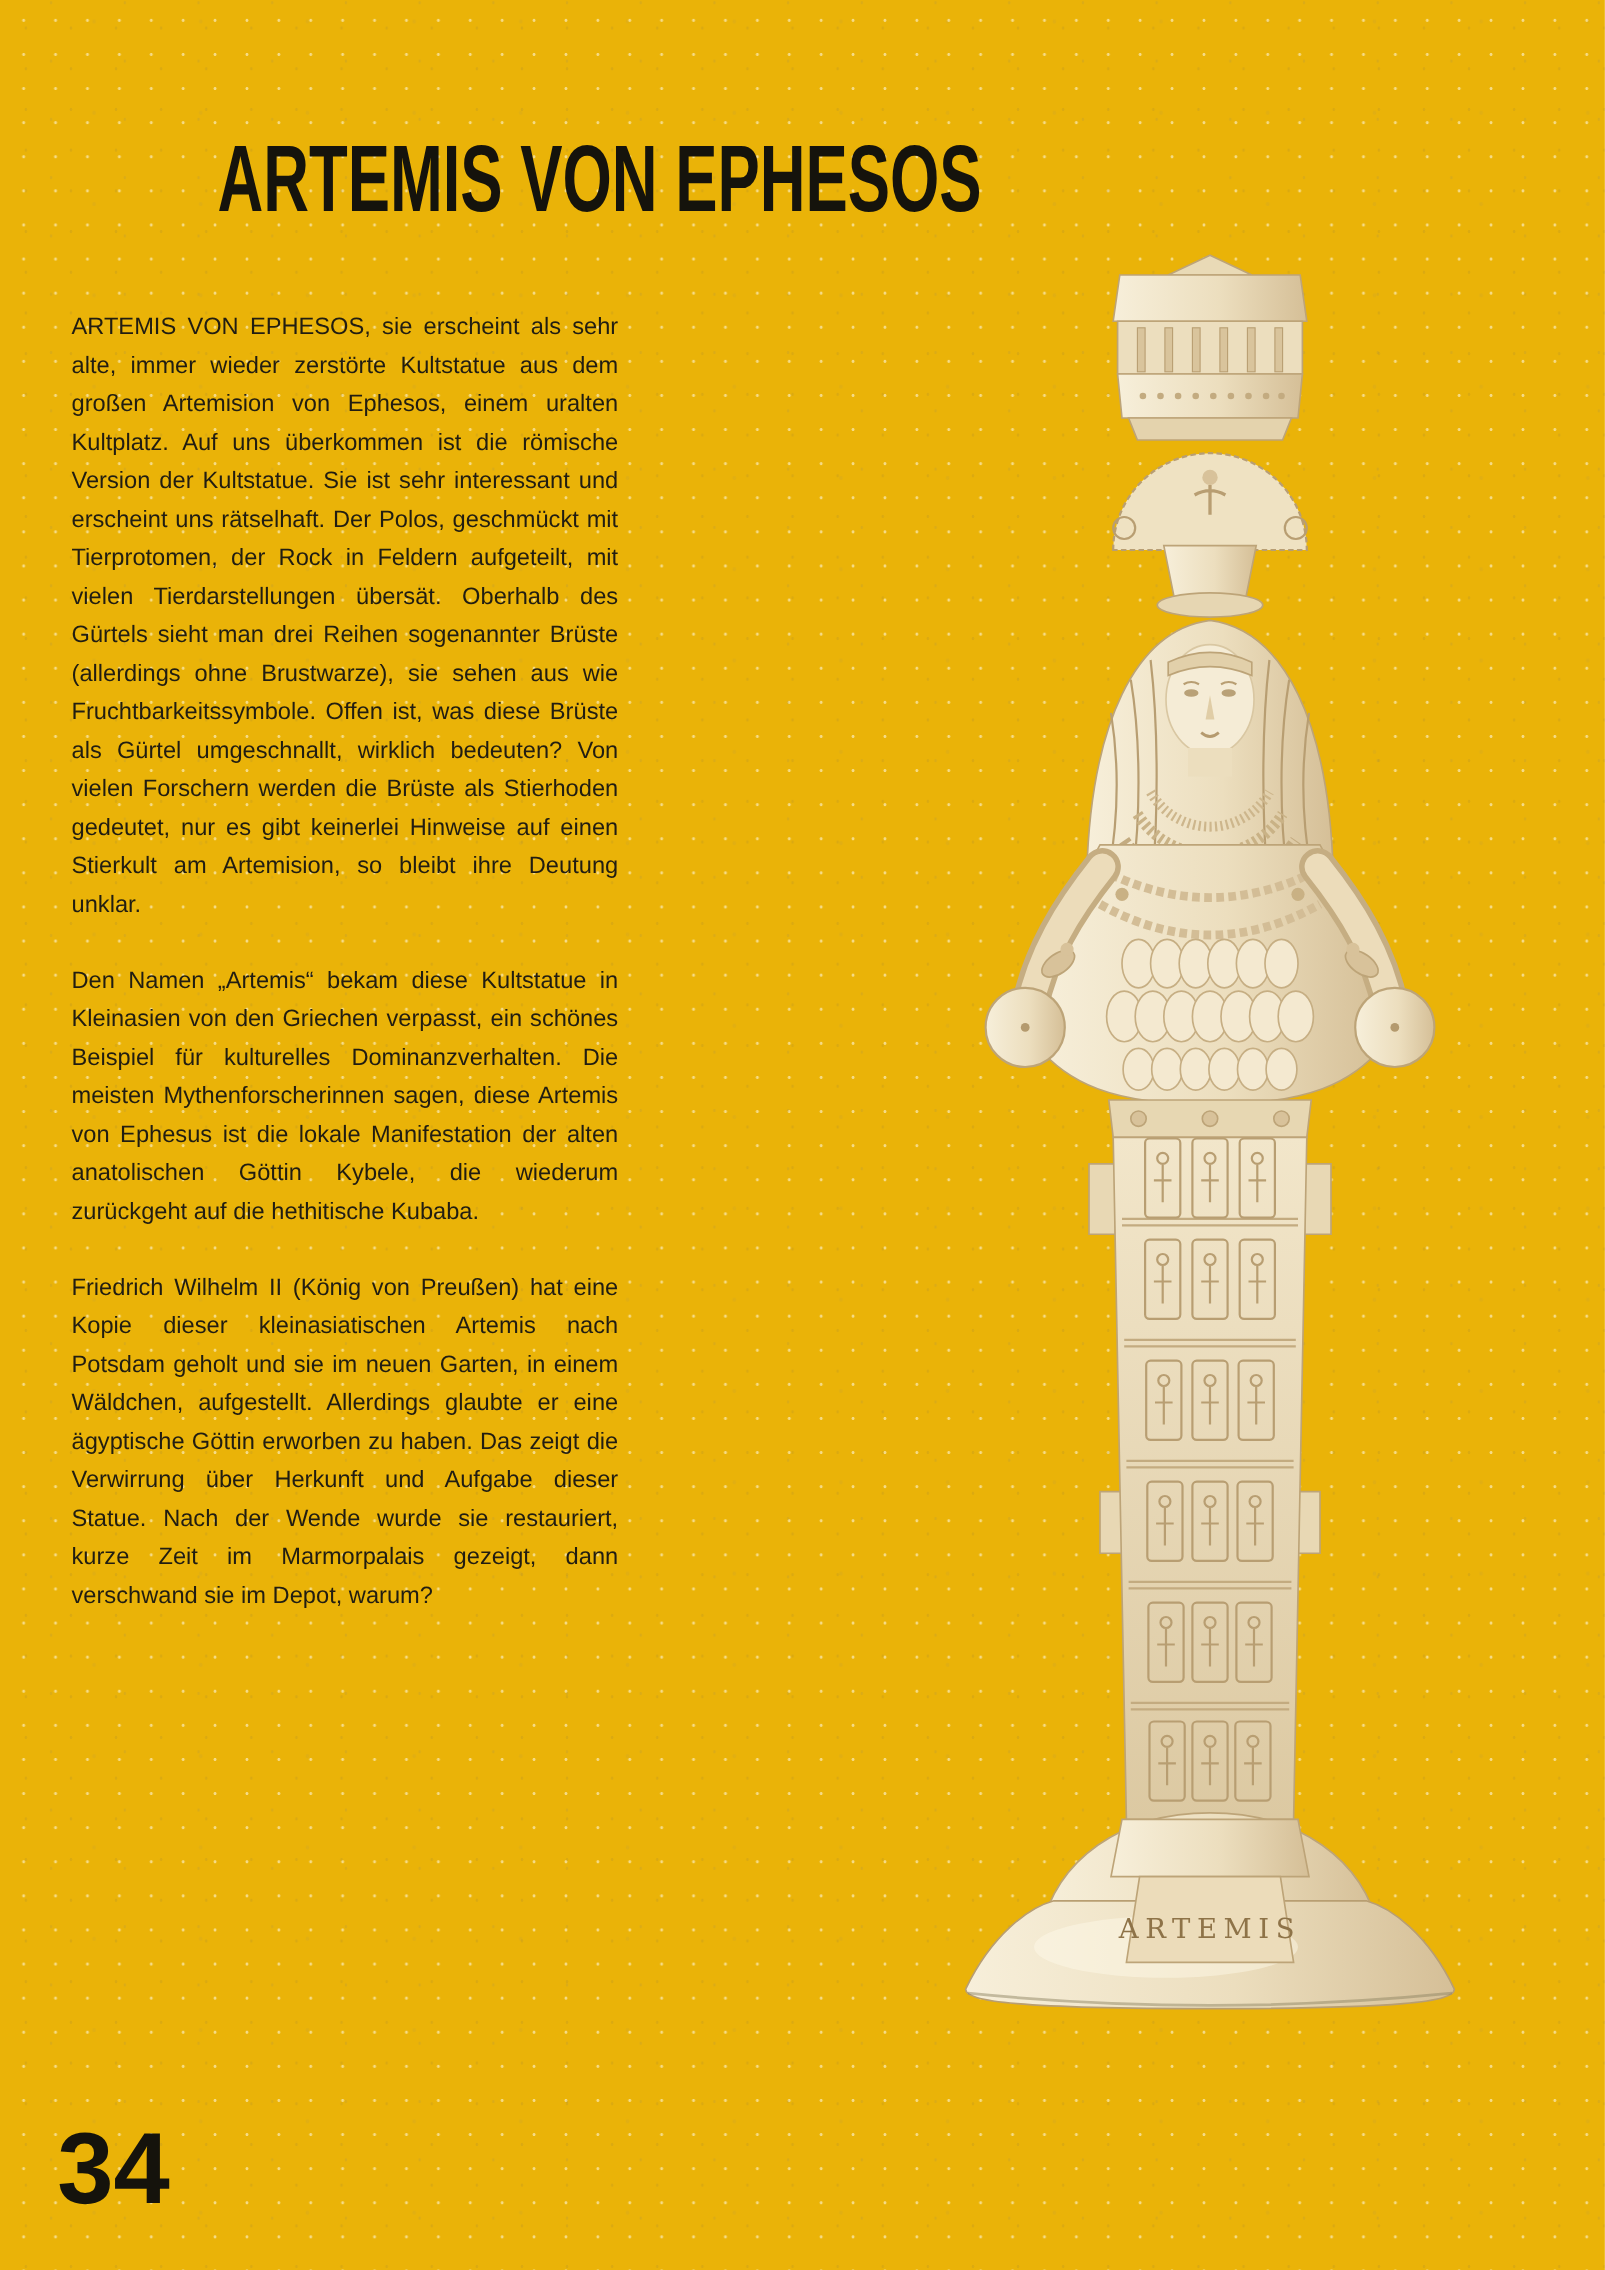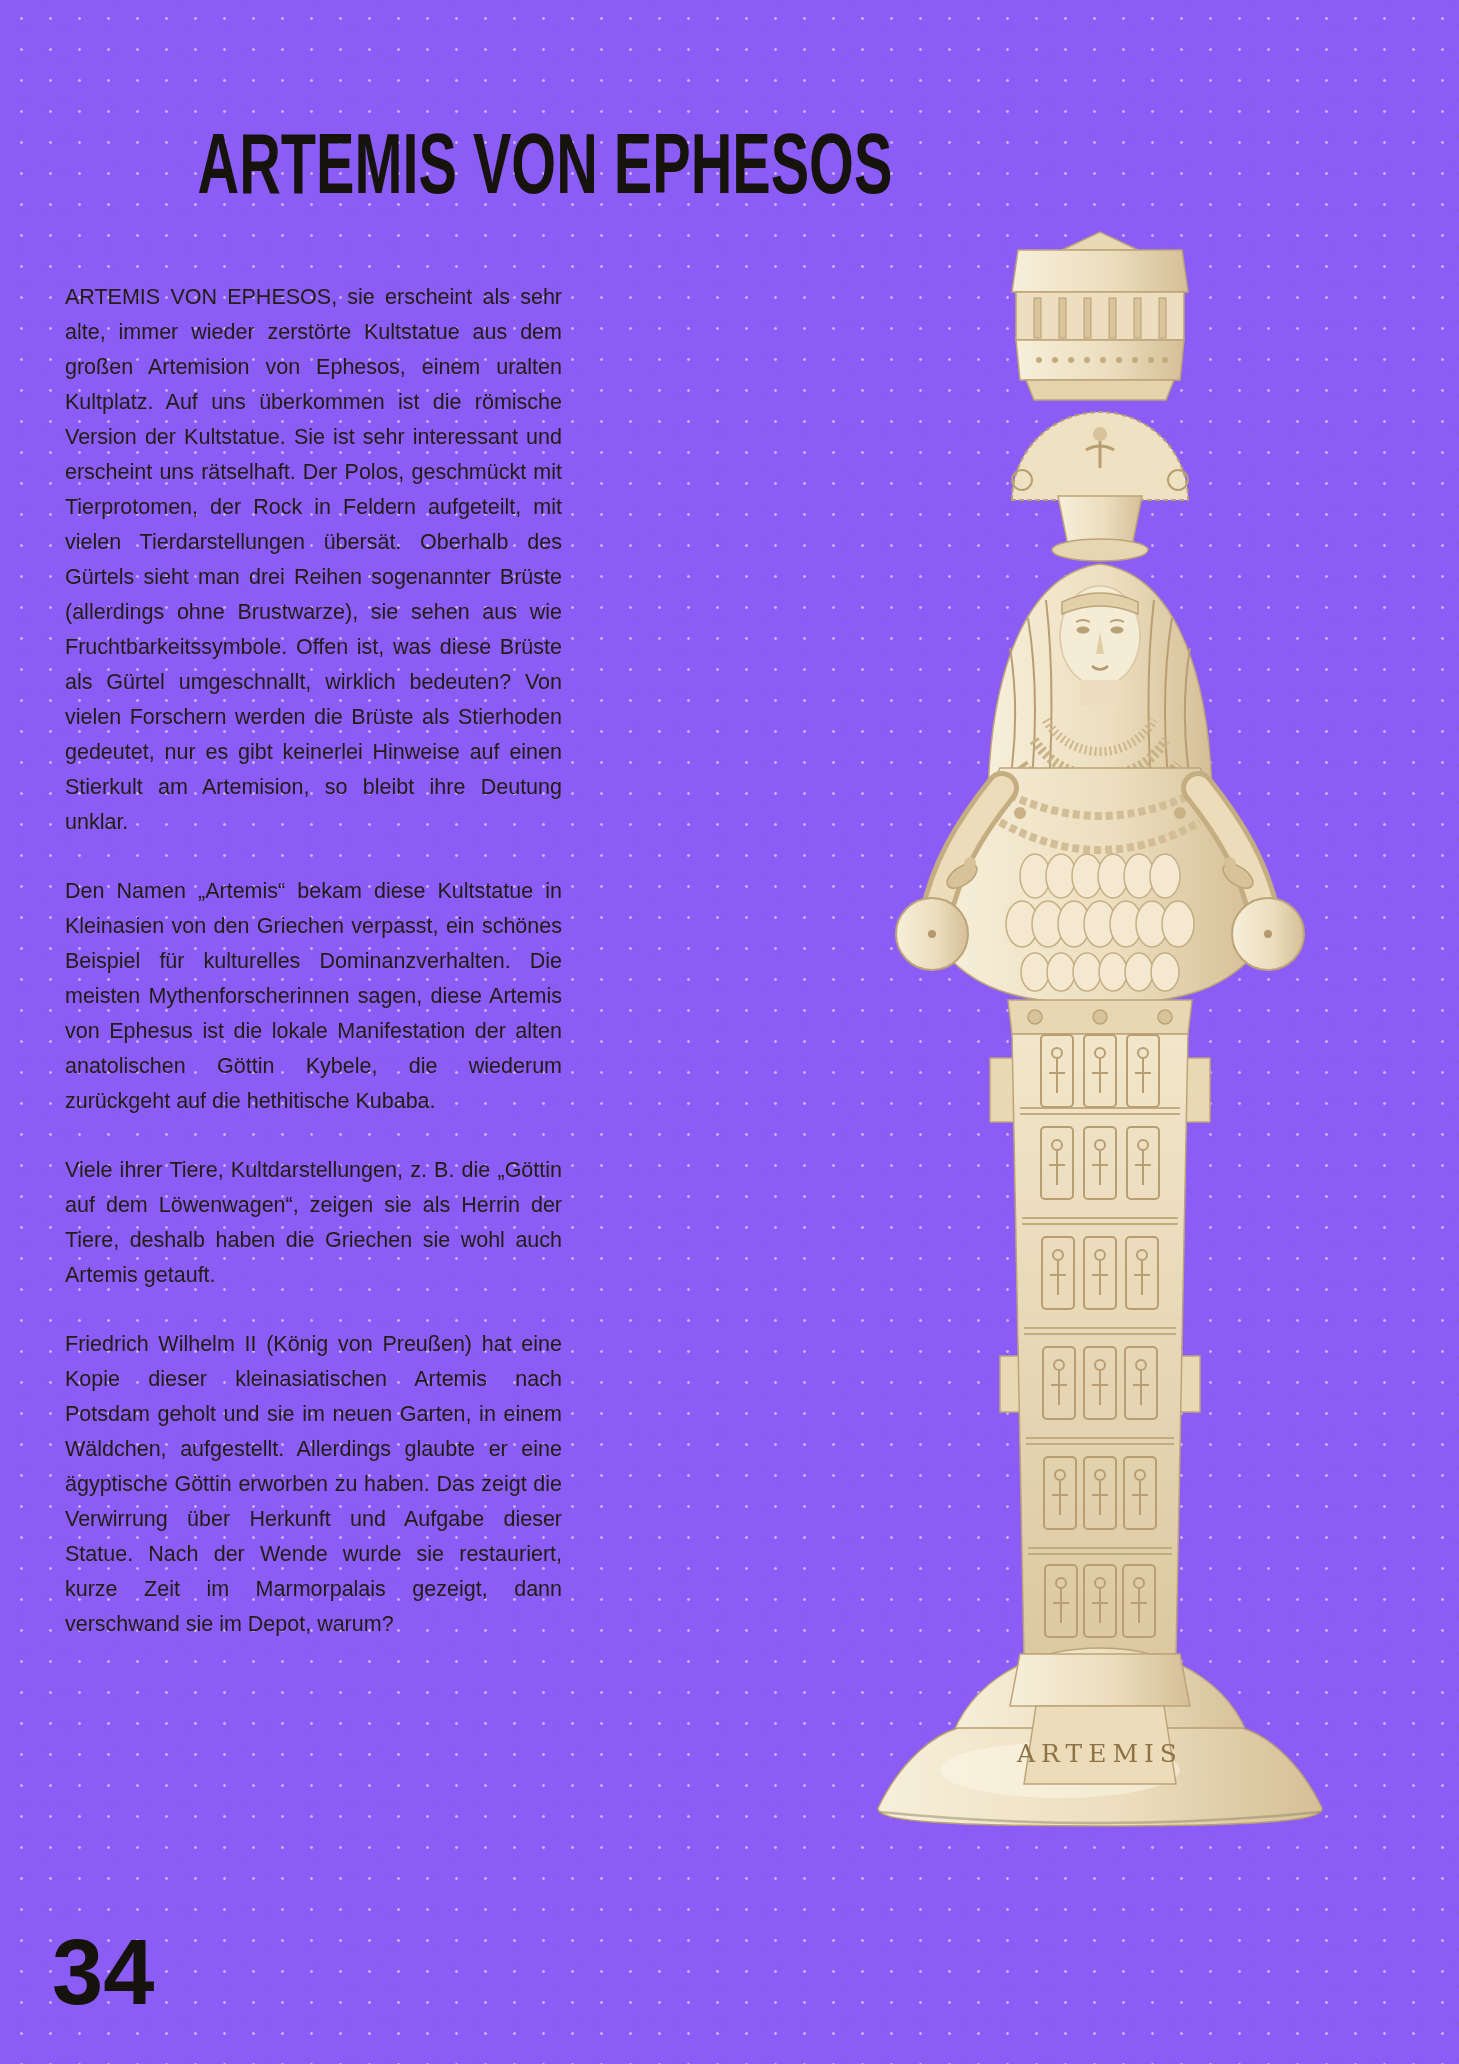--- a/index.html
+++ b/index.html
@@ -1,19 +1,19 @@
 <!DOCTYPE html>
 <html><head>
 <meta charset="utf-8">
 <style>
   html,body{margin:0;padding:0;}
   .page{
     position:relative;
     width:1459px;height:2064px;
-    background-color:#8b5cf6;
+    background-color:#eab308;
     overflow:hidden;
     font-family:"Liberation Sans", sans-serif;
     color:#201c12;
   }
   .page::before{
     content:"";
     position:absolute;inset:0;
     background-image:
       radial-gradient(circle, rgba(110,100,80,.12) 1px, transparent 1.5px),
       radial-gradient(circle, rgba(92,106,150,.10) 1px, transparent 1.5px),
@@ -59,21 +59,20 @@
 </head>
 <body>
 
 <div class="page">
 
   <h1 class="title">ARTEMIS VON EPHESOS</h1>
 
   <div class="body-col">
     <p>ARTEMIS VON EPHESOS, sie erscheint als sehr alte, immer wieder zerstörte Kultstatue aus dem großen Artemision von Ephesos, einem uralten Kultplatz. Auf uns überkommen ist die römische Version der Kultstatue. Sie ist sehr interessant und erscheint uns rätselhaft. Der Polos, geschmückt mit Tierprotomen, der Rock in Feldern aufgeteilt, mit vielen Tierdarstellungen übersät. Oberhalb des Gürtels sieht man drei Reihen sogenannter Brüste (allerdings ohne Brustwarze), sie sehen aus wie Fruchtbarkeitssymbole. Offen ist, was diese Brüste als Gürtel umgeschnallt, wirklich bedeuten? Von vielen Forschern werden die Brüste als Stierhoden gedeutet, nur es gibt keinerlei Hinweise auf einen Stierkult am Artemision, so bleibt ihre Deutung unklar.</p>
     <p>Den Namen „Artemis“ bekam diese Kultstatue in Kleinasien von den Griechen verpasst, ein schönes Beispiel für kulturelles Dominanzverhalten. Die meisten Mythenforscherinnen sagen, diese Artemis von Ephesus ist die lokale Manifestation der alten anatolischen Göttin Kybele, die wiederum zurückgeht auf die hethitische Kubaba.</p>
-    <p>Viele ihrer Tiere, Kultdarstellungen, z. B. die „Göttin auf dem Löwenwagen“, zeigen sie als Herrin der Tiere, deshalb haben die Griechen sie wohl auch Artemis getauft.</p>
     <p>Friedrich Wilhelm II (König von Preußen) hat eine Kopie dieser kleinasiatischen Artemis nach Potsdam geholt und sie im neuen Garten, in einem Wäldchen, aufgestellt. Allerdings glaubte er eine ägyptische Göttin erworben zu haben. Das zeigt die Verwirrung über Herkunft und Aufgabe dieser Statue. Nach der Wende wurde sie restauriert, kurze Zeit im Marmorpalais gezeigt, dann verschwand sie im Depot, warum?</p>
   </div>
 
   <svg class="statue" viewBox="0 0 500 1600" role="img">
     <defs>
       <linearGradient id="bodyGrad" x1="0" y1="0" x2="1" y2="0">
         <stop offset="0" stop-color="#f7efda"></stop>
         <stop offset="0.55" stop-color="#ecdebe"></stop>
         <stop offset="1" stop-color="#d5bf97"></stop>
       </linearGradient>

